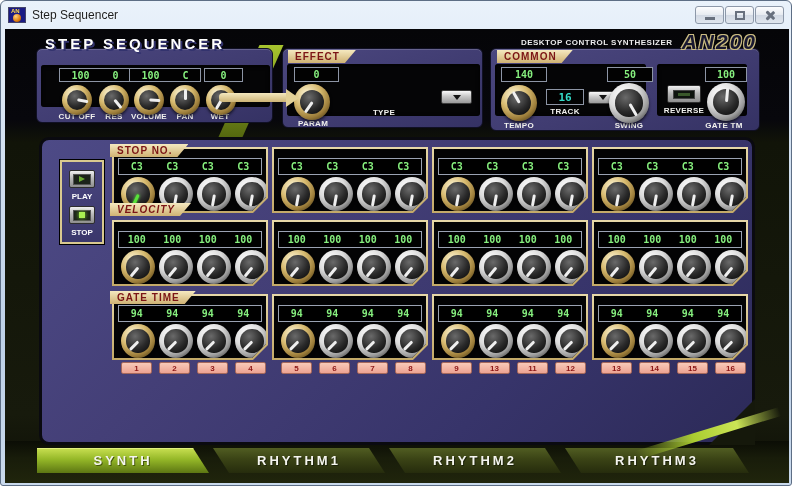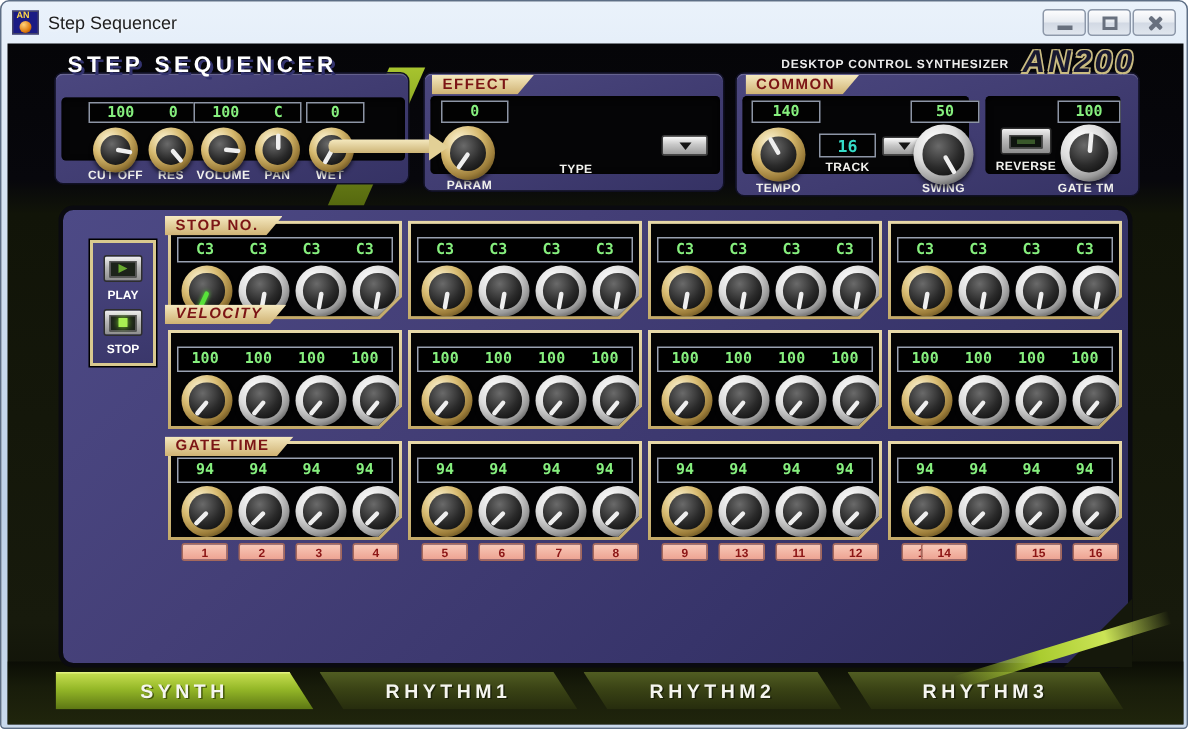--- a/index.html
+++ b/index.html
@@ -596,21 +596,21 @@
         <div class="stepbtn" style="left: 193px;">4</div>
         <div class="stepbtn" style="left: 239px;">5</div>
         <div class="stepbtn" style="left: 277px;">6</div>
         <div class="stepbtn" style="left: 315px;">7</div>
         <div class="stepbtn" style="left: 353px;">8</div>
         <div class="stepbtn" style="left: 399px;">9</div>
         <div class="stepbtn" style="left: 437px;">13</div>
         <div class="stepbtn" style="left: 475px;">11</div>
         <div class="stepbtn" style="left: 513px;">12</div>
         <div class="stepbtn" style="left: 559px;">13</div>
-        <div class="stepbtn" style="left: 572px;">14</div>
+        <div class="stepbtn" style="left: 597px;">14</div>
         <div class="stepbtn" style="left: 635px;">15</div>
         <div class="stepbtn" style="left: 673px;">16</div>
       </div>
 
     <div class="tabstrip" id="tabstrip">
         <div class="tab active first" style="left: 32px; width: 172px;">SYNTH</div>
         <div class="tab" style="left: 208px; width: 172px;">RHYTHM1</div>
         <div class="tab" style="left: 384px; width: 172px;">RHYTHM2</div>
         <div class="tab" style="left: 560px; width: 184px;">RHYTHM3</div>
       </div>

